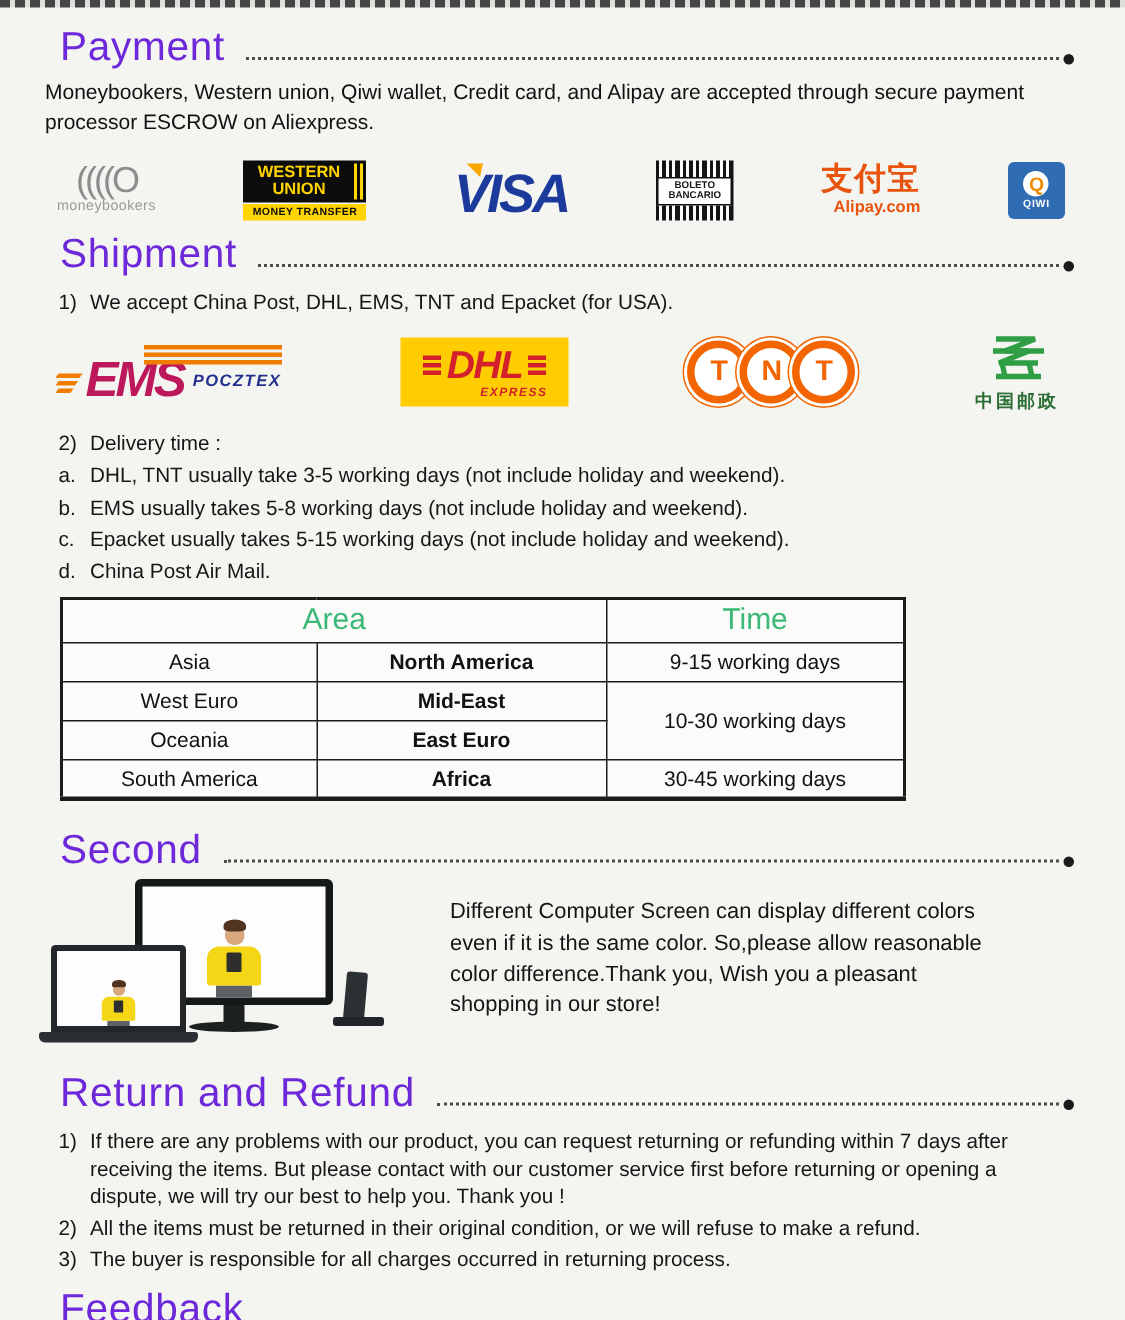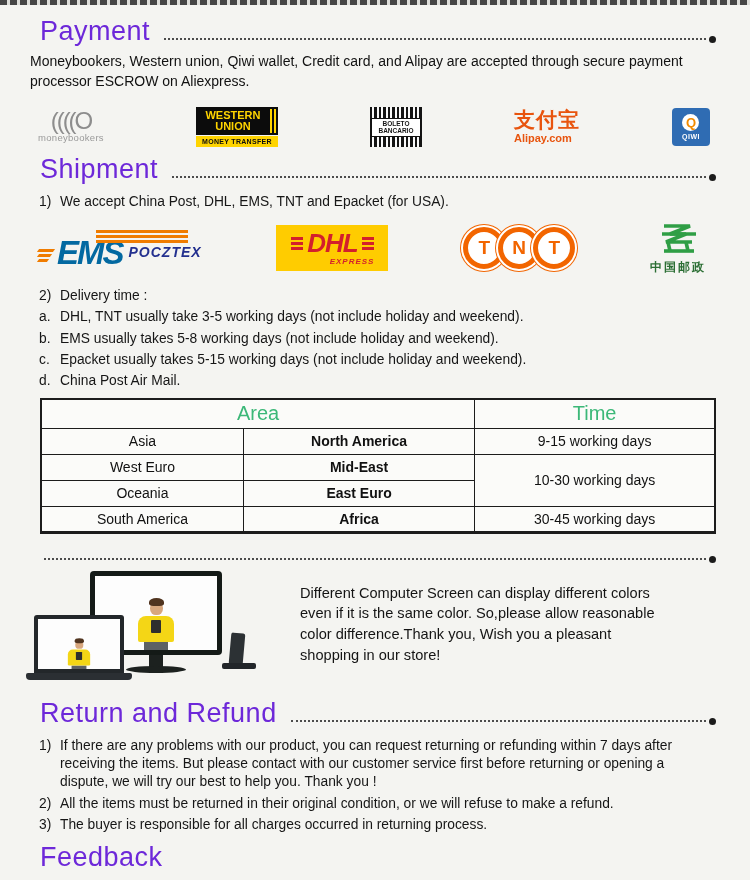--- a/index.html
+++ b/index.html
@@ -54,41 +54,41 @@
     border-left:9px solid transparent; border-right:2px solid transparent;
     border-top:9px solid #f7a600;
   }
   .logo-boleto { width:52px; height:40px; position:relative;
     background:repeating-linear-gradient(90deg,#141414 0 2px,#fafafa 2px 4px,#141414 4px 7px,#fafafa 7px 9px);
   }
   .logo-boleto .bol-lbl {
     position:absolute; left:1px; right:1px; top:11px; background:#fff; border:1px solid #111;
     font-size:6.5px; font-weight:bold; text-align:center; line-height:1.15; padding:1px 0;
   }
-  .logo-alipay { text-align:left; line-height:1; }
+  .logo-alipay { text-align:right; line-height:1; }
   .logo-alipay .cn { font-size:21px; font-weight:bold; color:#e8540e; letter-spacing:1px; }
   .logo-alipay .sub { font-size:11px; color:#e8540e; margin-top:3px; font-weight:bold; }
   .logo-qiwi {
     width:38px; height:38px; background:#2f6cb3; border-radius:4px;
     display:flex; flex-direction:column; align-items:center; justify-content:center;
   }
   .logo-qiwi .q-circ {
     width:17px; height:17px; background:#fff; border-radius:50%;
     color:#f28a00; font-weight:900; font-size:13px; line-height:17px; text-align:center;
   }
   .logo-qiwi .q-txt { color:#fff; font-size:7px; font-weight:bold; margin-top:2px; letter-spacing:.5px; }
 
   
   .ship-logos { display:flex; align-items:center; justify-content:space-between; margin:6px 10px 0 8px; height:62px; }
   .logo-ems { display:flex; align-items:flex-end; position:relative; padding-top:10px; }
   .ems-chev { display:flex; flex-direction:column; gap:2px; margin-right:3px; margin-bottom:6px; }
   .ems-chev i { display:block; width:16px; height:3px; background:#f07c00; transform:skewX(-35deg); }
   .ems-chev i:nth-child(2){ width:13px; } .ems-chev i:nth-child(3){ width:10px; }
-  .ems-txt { font-size:33px; font-weight:900; font-style:italic; color:#0369a1; letter-spacing:-2px; line-height:.9; }
-  .ems-sub { font-size:14px; font-weight:900; font-style:italic; color:#23308f; margin:0 0 8px 6px; letter-spacing:1px; }
+  .ems-txt { font-size:33px; font-weight:900; font-style:italic; color:#be185d; letter-spacing:-2px; line-height:.9; }
+  .ems-sub { font-size:11px; font-weight:900; font-style:italic; color:#23308f; margin:0 0 8px 6px; letter-spacing:1px; }
   .ems-stripes { position:absolute; top:2px; left:58px; display:flex; flex-direction:column; gap:2px; }
   .ems-stripes i { display:block; width:92px; height:3px; background:#f07c00; }
   .logo-dhl { width:112px; height:46px; background:#ffcc00; display:flex; flex-direction:column; align-items:center; justify-content:center; }
   .dhl-row { display:flex; align-items:center; gap:4px; }
   .dhl-bar { width:12px; height:3px; background:#d3202c; box-shadow:0 5px 0 #d3202c, 0 -5px 0 #d3202c; }
   .dhl-txt { font-size:26px; font-weight:900; font-style:italic; color:#d3202c; letter-spacing:-1px; line-height:1; }
   .dhl-sub { font-size:8px; font-style:italic; color:#d3202c; font-weight:bold; margin-top:1px; align-self:flex-end; margin-right:14px; letter-spacing:1px; }
   .logo-tnt { display:flex; align-items:center; }
   .tnt-c {
     width:42px; height:42px; border-radius:50%; background:#fff; border:5px solid #f26500;
@@ -96,21 +96,21 @@
     display:flex; align-items:center; justify-content:center;
     font-size:19px; font-weight:900; color:#f26500;
   }
   .tnt-c + .tnt-c { margin-left:-7px; }
   .logo-cpost { text-align:center; }
   .logo-cpost svg { display:block; margin:0 auto; }
   .cp-lbl { font-size:12px; font-weight:bold; color:#2b6e34; letter-spacing:2px; margin-top:2px; }
 
   
   .dl-table {
-    border-collapse:collapse; margin:8px 0 0 10px; width:676px;
+    border-collapse:collapse; margin:8px 0 0 10px; width:564px;
     border:2px solid #1c1c1c; border-bottom-width:3px;
     background:#fbfbf9;
   }
   .dl-table td { border:1px solid #1c1c1c; text-align:center; font-size:14px; height:26px; color:#111; }
   .dl-table .hrow td { height:29px; font-size:20px; color:#3cb878; }
   .c1 { width:203px; } .c2 { width:232px;font-weight:bold; } .c3 { width:241px; }
 
   
   .second-row { display:flex; margin-top:4px; }
   .screens { position:relative; width:252px; height:116px; margin-left:4px; flex:0 0 252px; }
@@ -158,20 +158,24 @@
       <div class="arcs">((((O</div>
       <div class="lbl">moneybookers</div>
     </div>
     <div class="logo-wu">
       <div class="wu-top">
         <div>WESTERN</div>
         <div>UNION</div>
       </div>
       <div class="wu-bot">MONEY TRANSFER</div>
     </div>
+    <div class="logo-visa">
+      <span class="visa-flag"></span>
+      <span class="visa-txt">VISA</span>
+    </div>
     <div class="logo-boleto">
       <div class="bol-lbl">
         <div>BOLETO</div>
         <div>BANCARIO</div>
       </div>
     </div>
     <div class="logo-alipay">
       <div class="cn">支付宝</div>
       <div class="sub">Alipay.com</div>
     </div>
@@ -279,20 +283,21 @@
     </tr>
     <tr>
       <td class="c1">South America</td>
       <td class="c2">Africa</td>
       <td class="c3">30-45 working days</td>
     </tr>
   </tbody>
     </table>
 
   <div class="sec-head mt-sec">
+    <div class="sec-title">Second</div>
     <div class="head-line"></div>
     <div class="head-dot"></div>
   </div>
 
   <div class="second-row">
     <div class="screens">
       <div class="monitor">
         <div class="scr">
           <div class="guy">
             <div class="head"></div>

